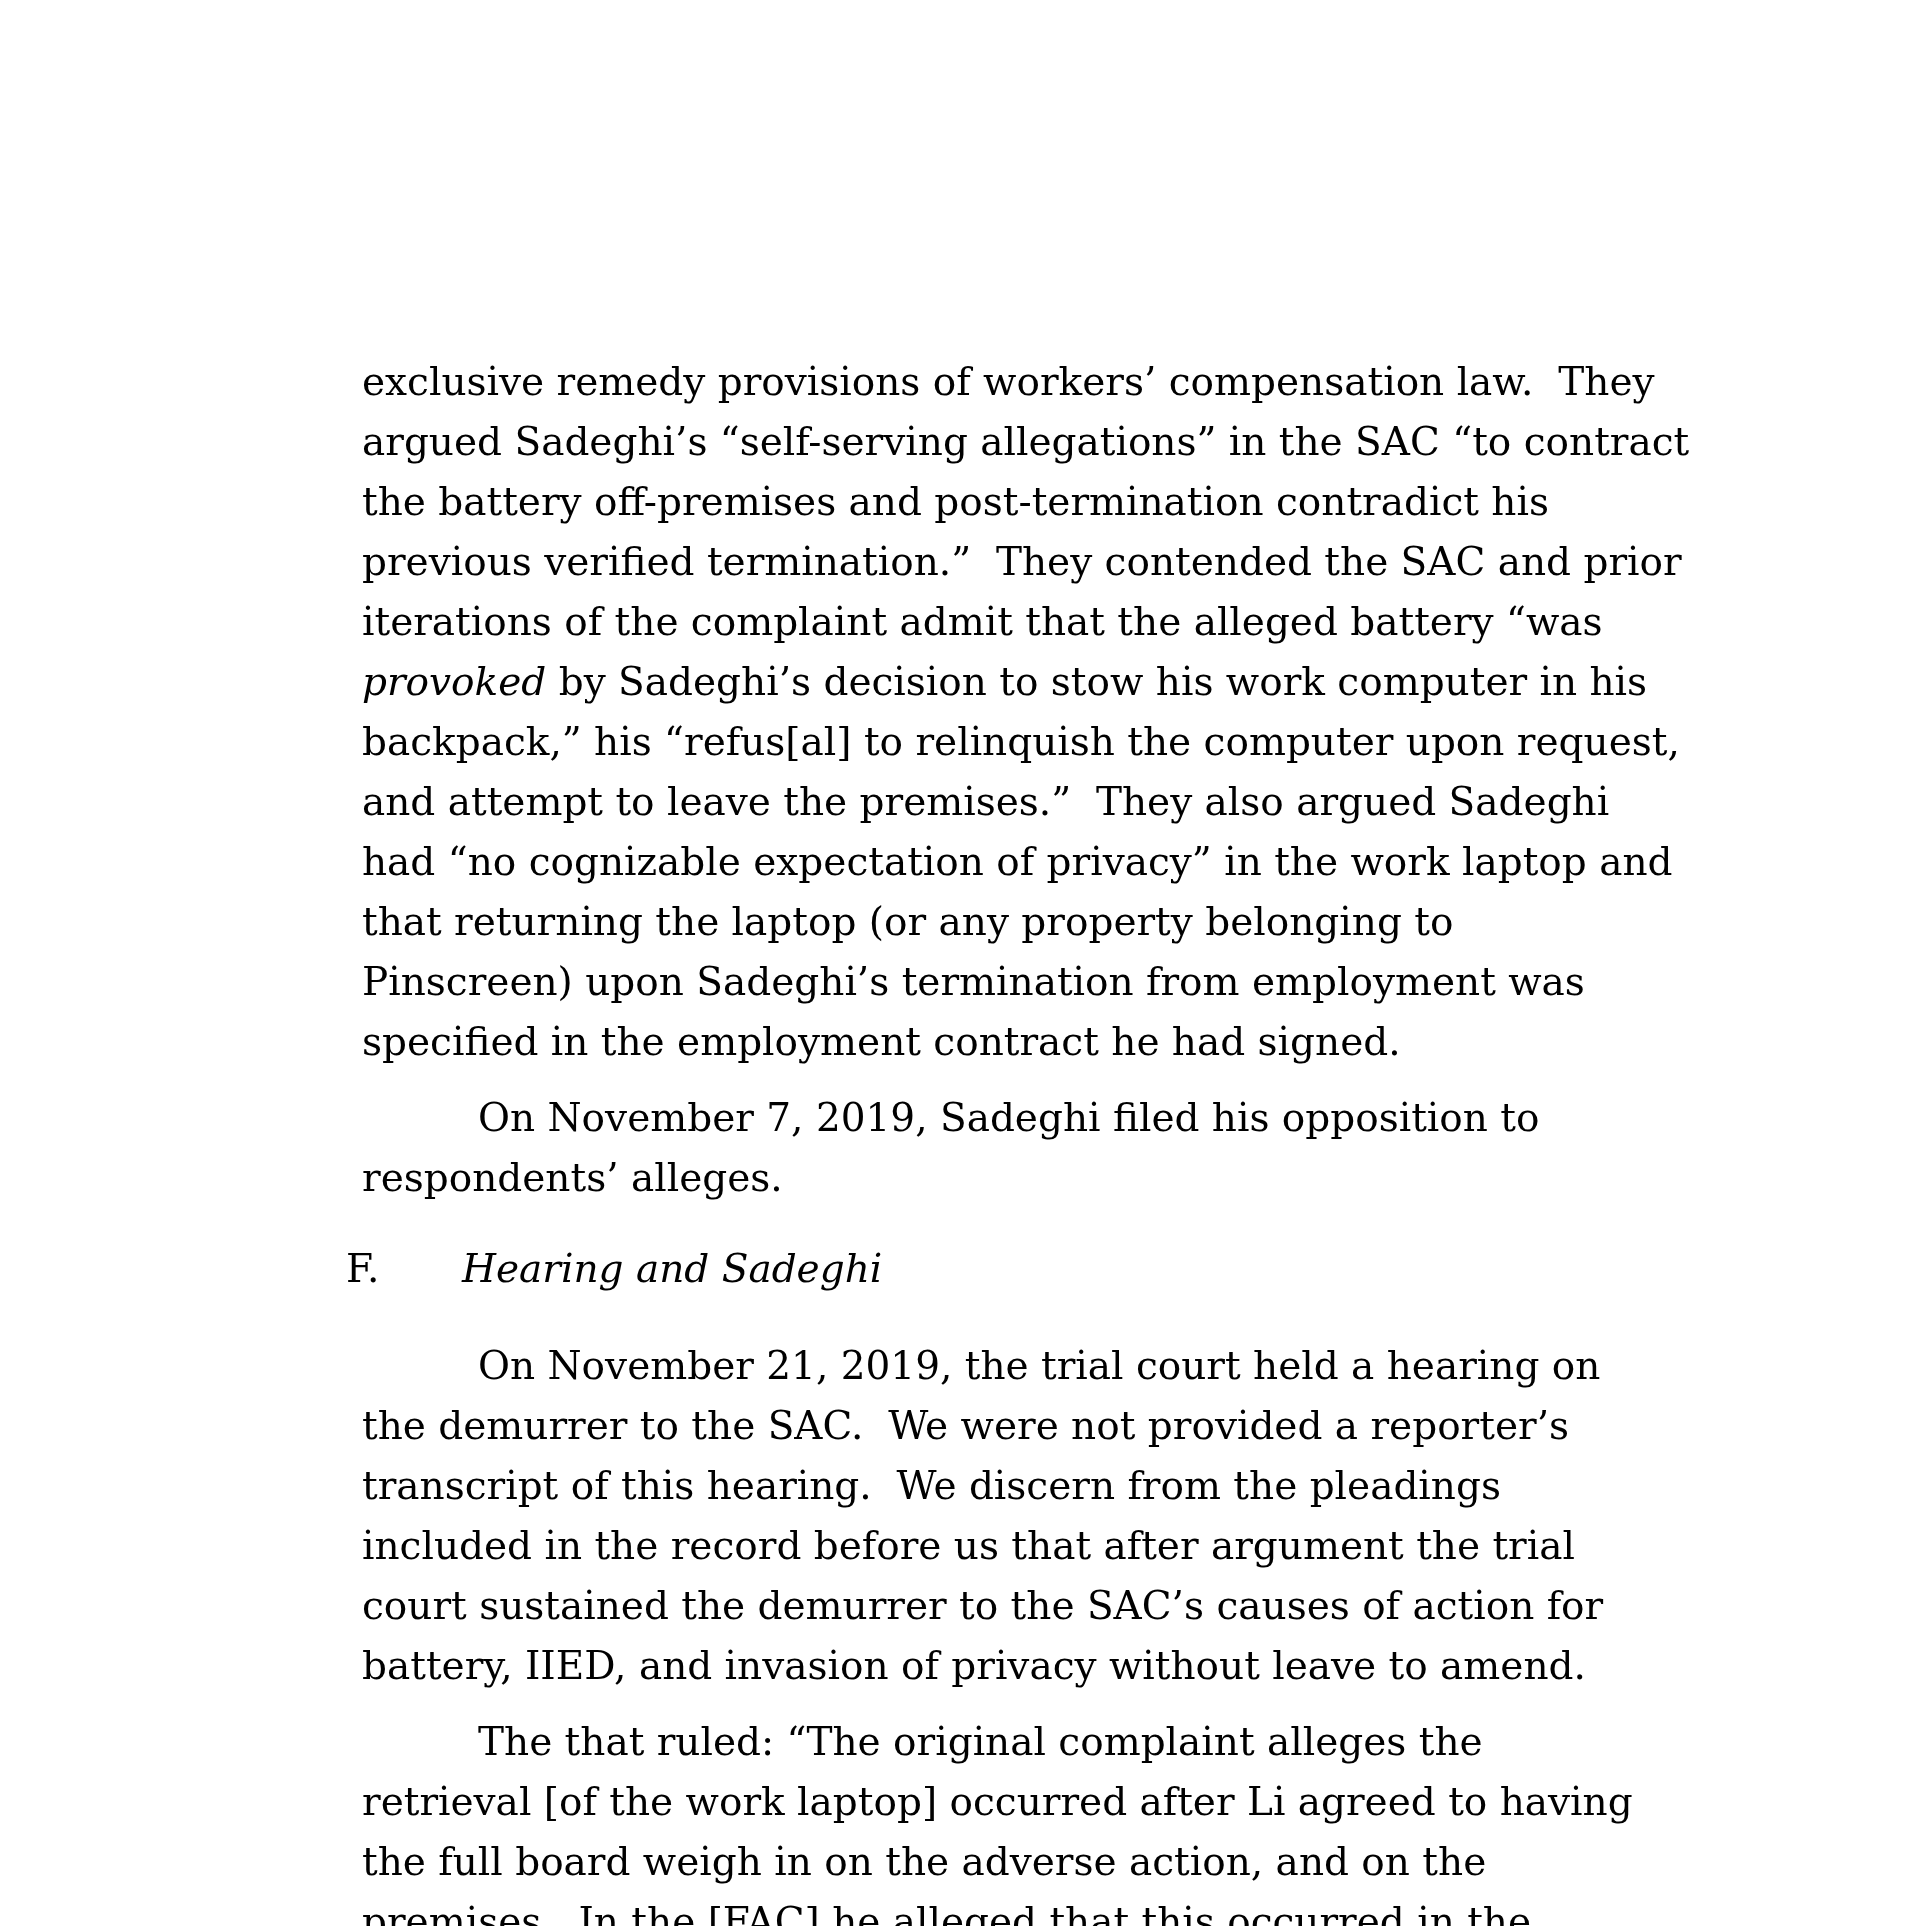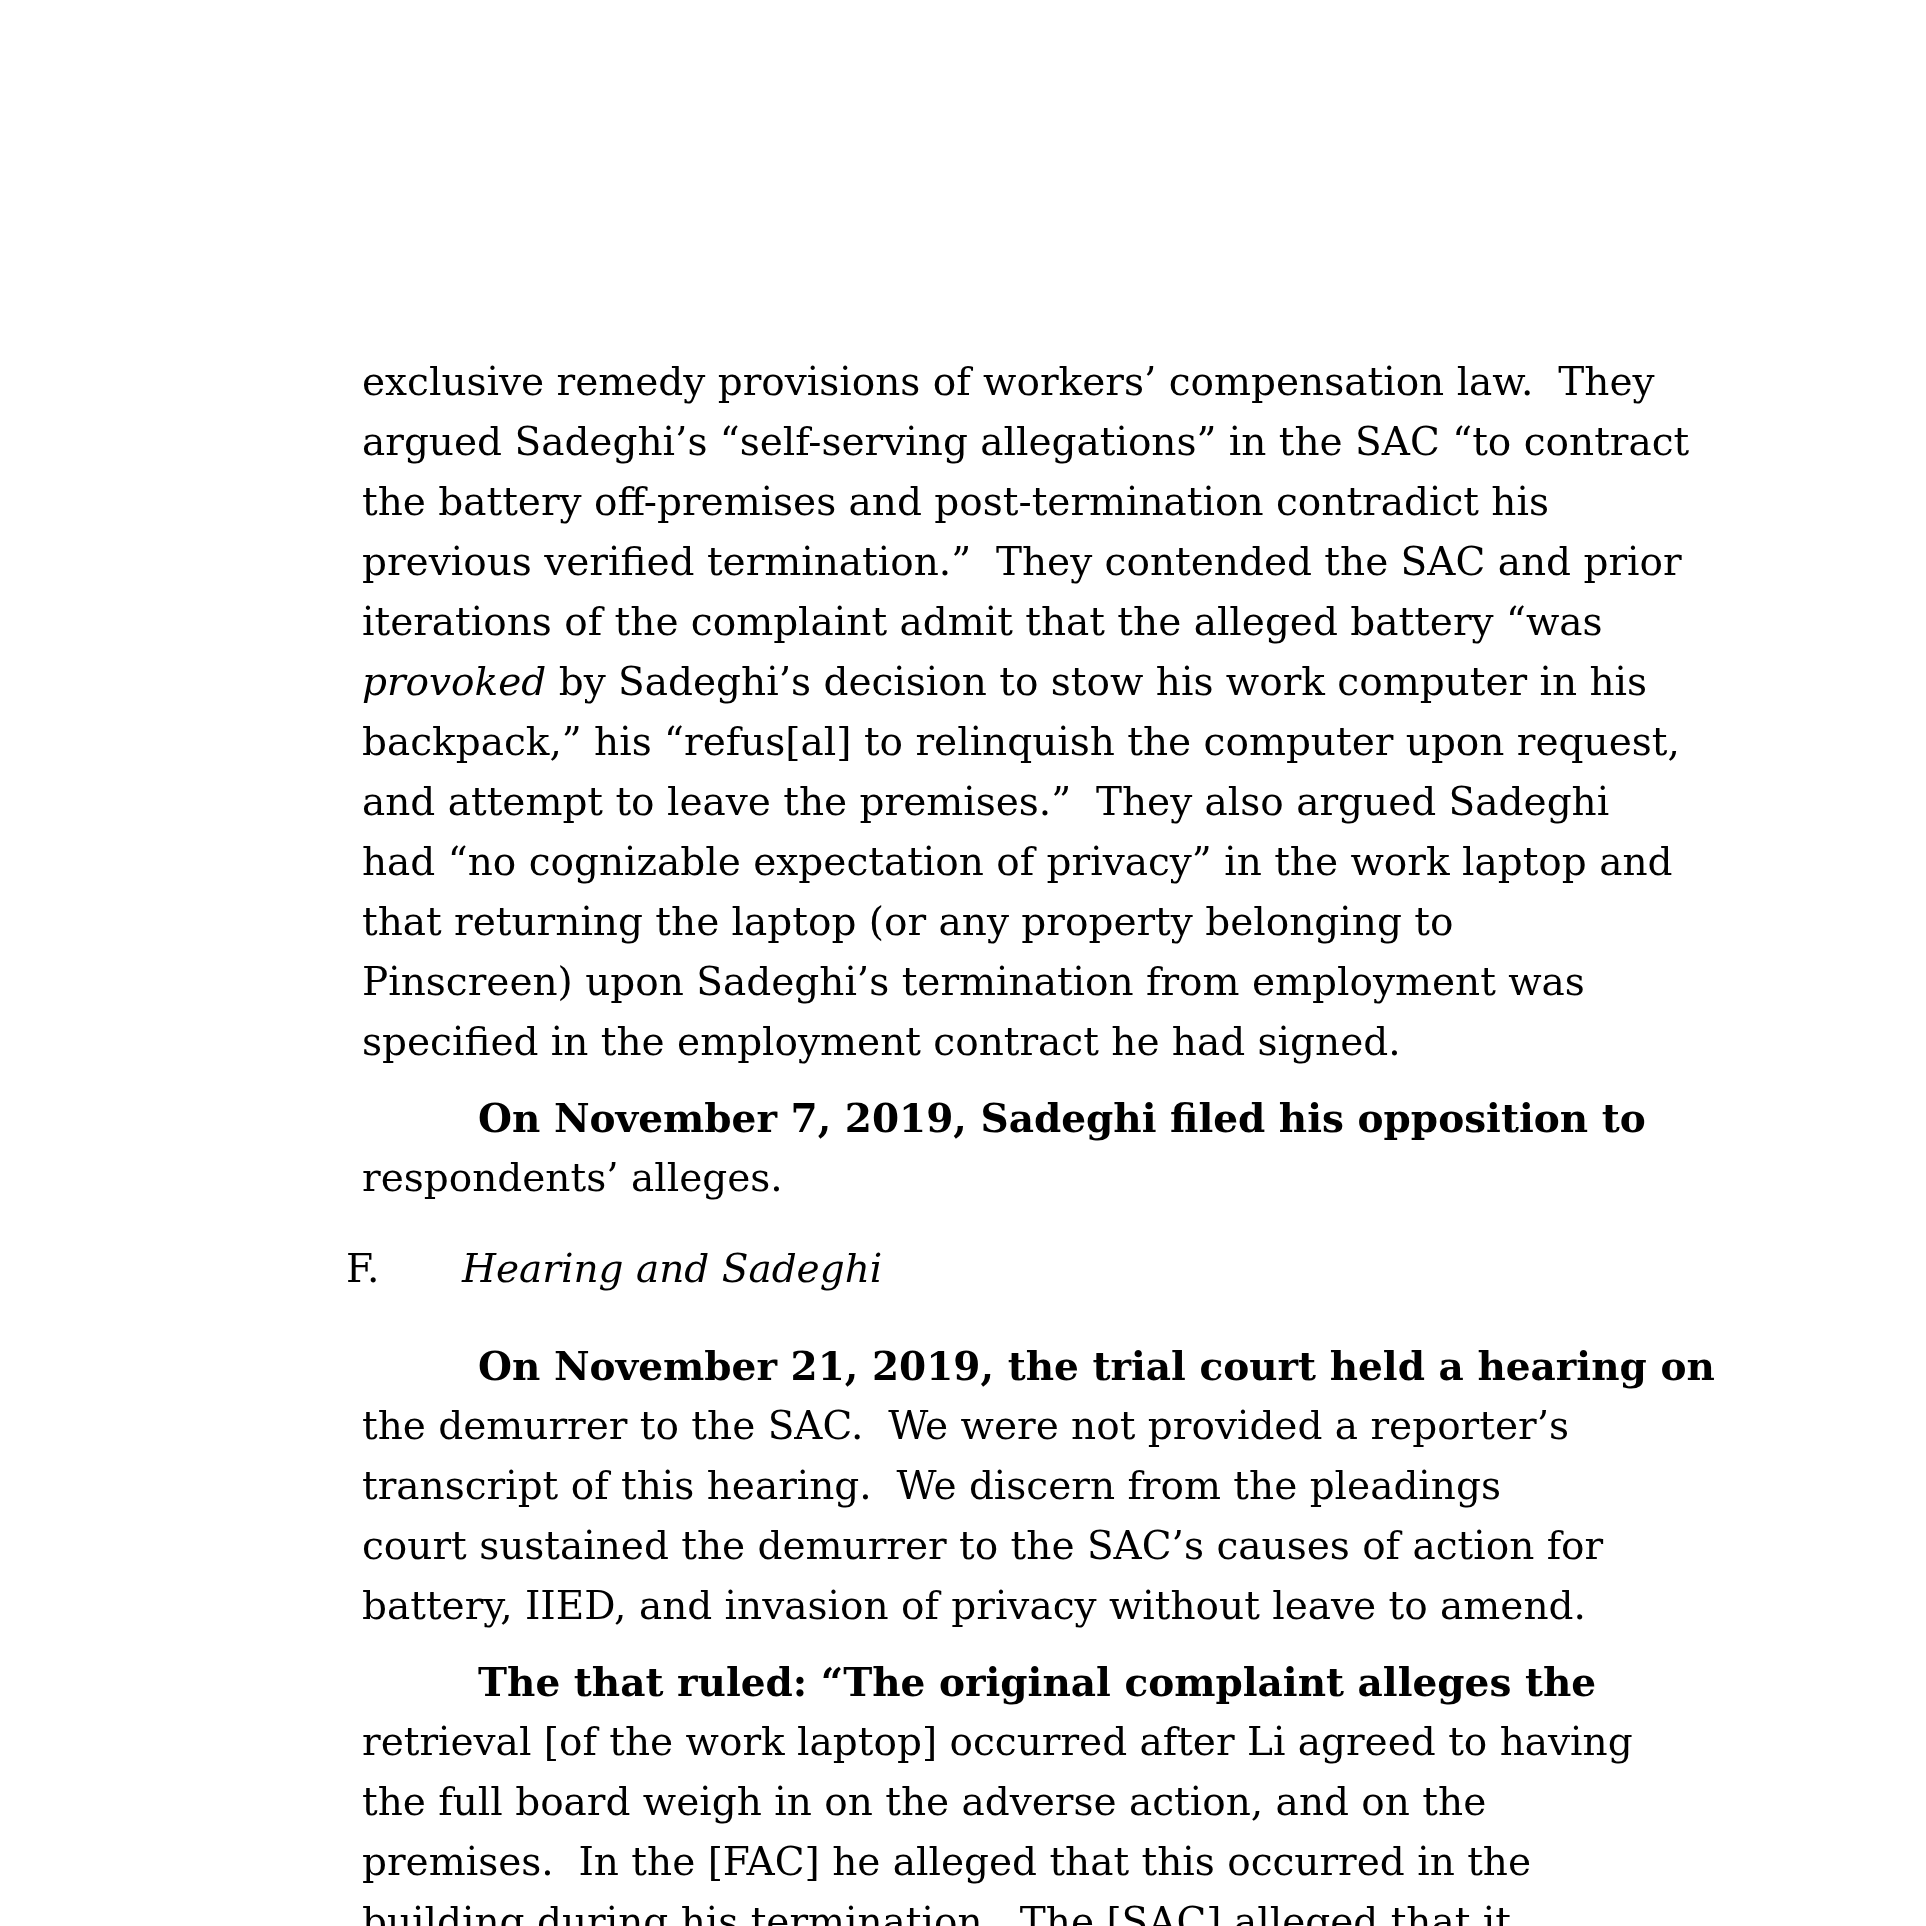--- a/index.html
+++ b/index.html
@@ -15,21 +15,21 @@
   .content {
     position: absolute;
     left: 346px;
     top: 336px;
     width: 1287px;
     font-size: 39px;
     line-height: 60px;
   }
   .para { margin: 16px; }
   .line { white-space: pre; }
-  .line.indent { padding-left: 116px; font-weight: bold; }
+  .line.indent { padding-left: 116px; }
   .heading { margin: 31px 0 37px 0; white-space: pre; }
   .h-label { display: inline-block; width: 116px; font-style: normal; }
   .h-title { font-style: italic; }
   em { }
 </style>
 </head>
 <body>
 
 <div class="page">
   <div class="content">
@@ -49,20 +49,21 @@
       </div>
       <div class="para">
         <div class="line indent"><span>On November 7, 2019, Sadeghi filed his opposition to</span></div>
         <div class="line"><span>respondents’ alleges.</span></div>
       </div>
       <div class="heading"><span class="h-label">F.</span><em class="h-title">Hearing and Sadeghi</em></div>
       <div class="para">
         <div class="line indent"><span>On November 21, 2019, the trial court held a hearing on</span></div>
         <div class="line"><span>the demurrer to the SAC.  We were not provided a reporter’s</span></div>
         <div class="line"><span>transcript of this hearing.  We discern from the pleadings</span></div>
+        <div class="line"><span>included in the record before us that after argument the trial</span></div>
         <div class="line"><span>court sustained the demurrer to the SAC’s causes of action for</span></div>
         <div class="line"><span>battery, IIED, and invasion of privacy without leave to amend.</span></div>
       </div>
       <div class="para">
         <div class="line indent"><span>The that ruled: “The original complaint alleges the</span></div>
         <div class="line"><span>retrieval [of the work laptop] occurred after Li agreed to having</span></div>
         <div class="line"><span>the full board weigh in on the adverse action, and on the</span></div>
         <div class="line"><span>premises.  In the [FAC] he alleged that this occurred in the</span></div>
         <div class="line"><span>building during his termination.  The [SAC] alleged that it</span></div>
       </div>

